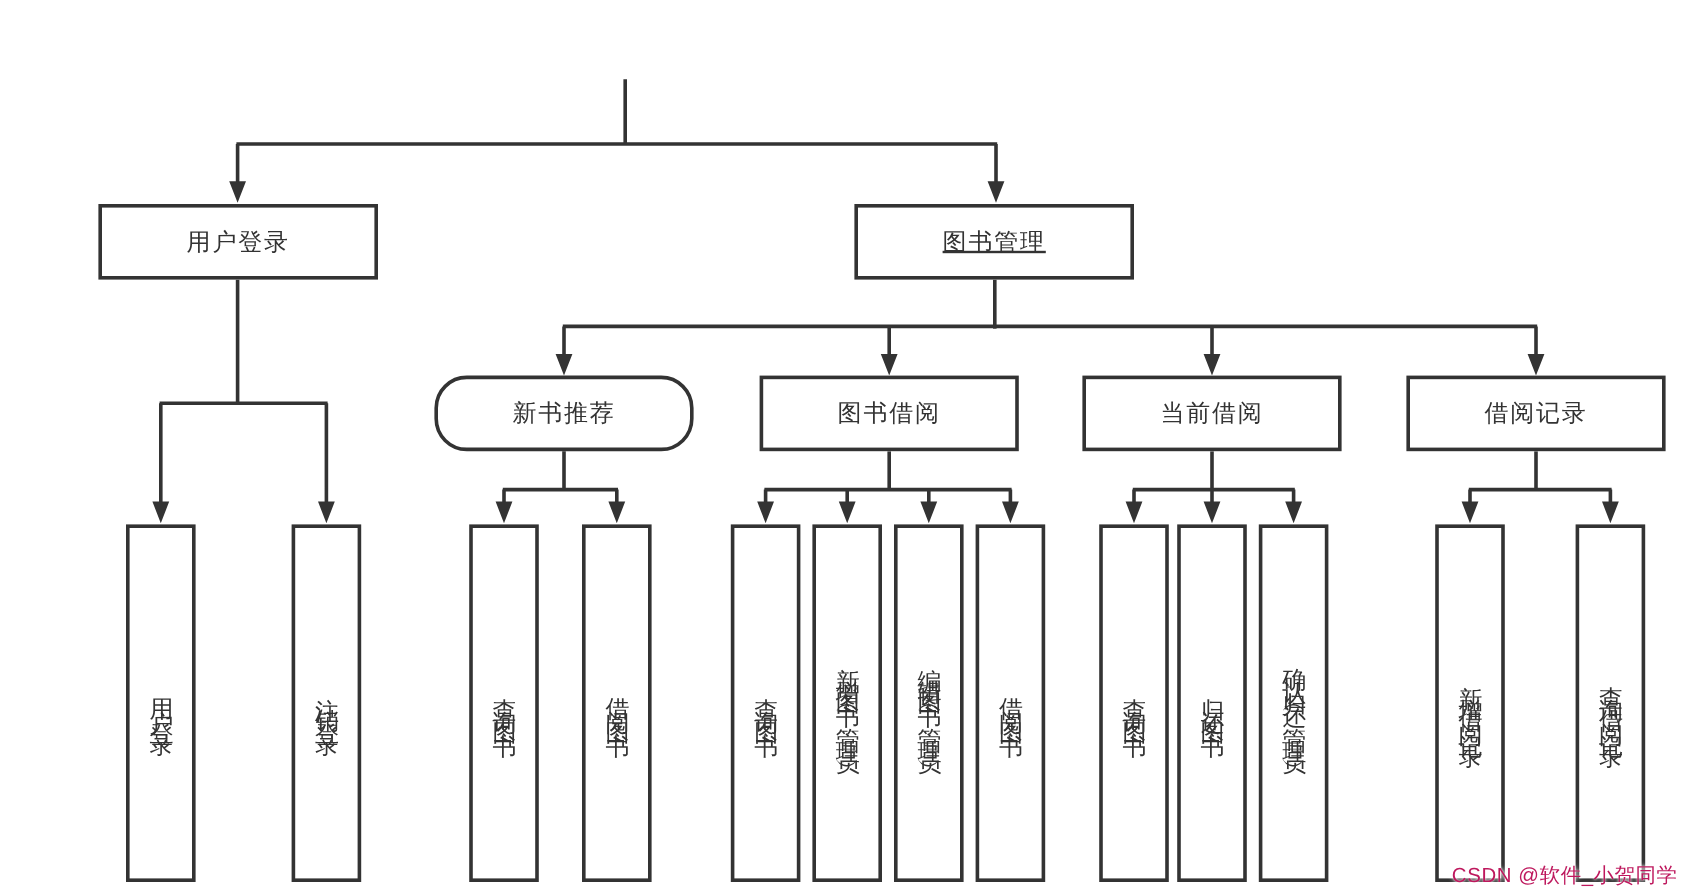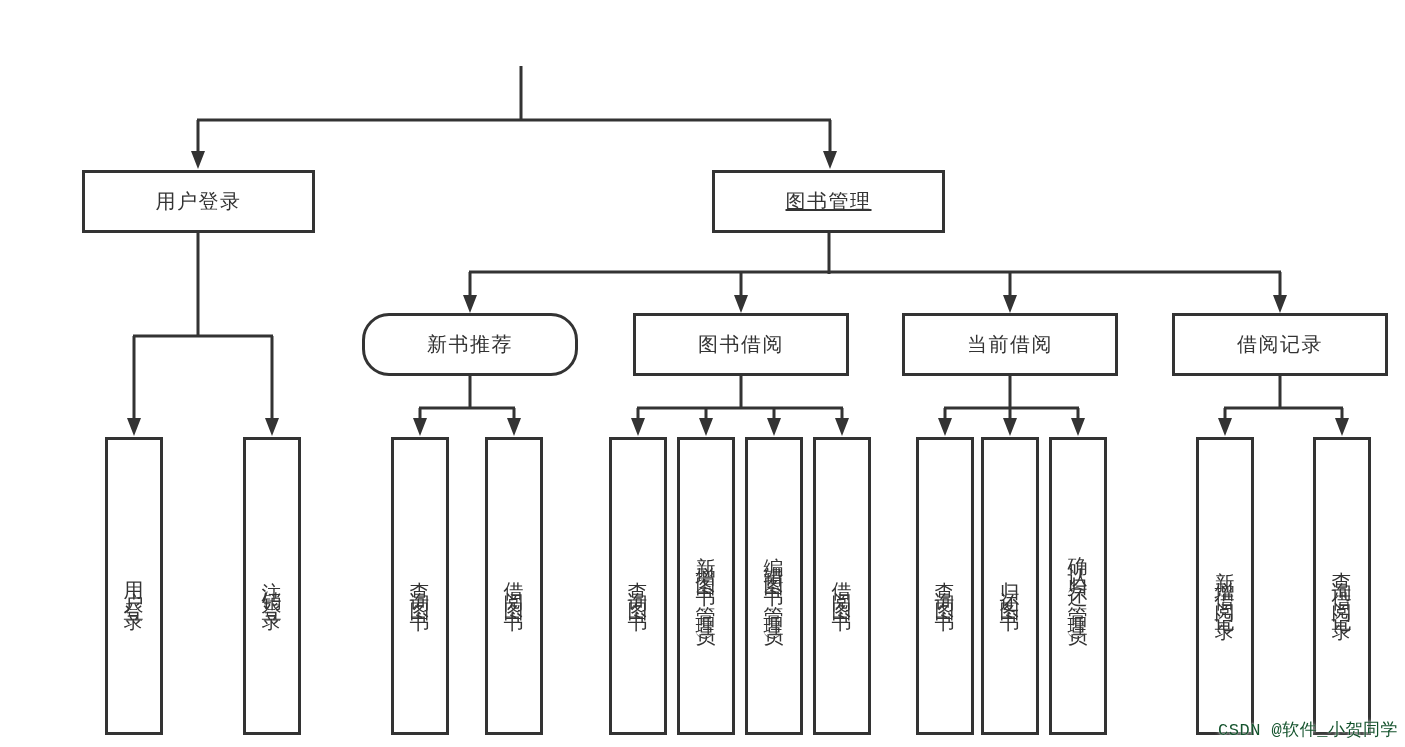--- a/index.html
+++ b/index.html
@@ -43,25 +43,24 @@
     font-size: 20px;
     letter-spacing: 10px;
     line-height: 1;
     white-space: nowrap;
   }
   .watermark {
     position: absolute;
     right: 7px;
     bottom: 6px;
     font-size: 17px;
-    color: #14532d;
+    color: #be185d;
     letter-spacing: 0.5px;
     text-shadow: 0 0 2px #ffffff, 0 0 4px #ffffff;
     white-space: nowrap;
-    font-family: Liberation Mono, monospace;
   }
 </style>
 </head>
 <body>
 
 <div class="canvas">
 
   <svg class="wires" viewBox="0 0 1405 747" xmlns="http://www.w3.org/2000/svg">
     <path fill="none" stroke="#333333" stroke-width="3" d="M521 66 V120 M197 120 H831 M198 120 V153 M830 120 V153
              M198 233 V337 M133 336 H273 M134 336 V421 M272 336 V421

